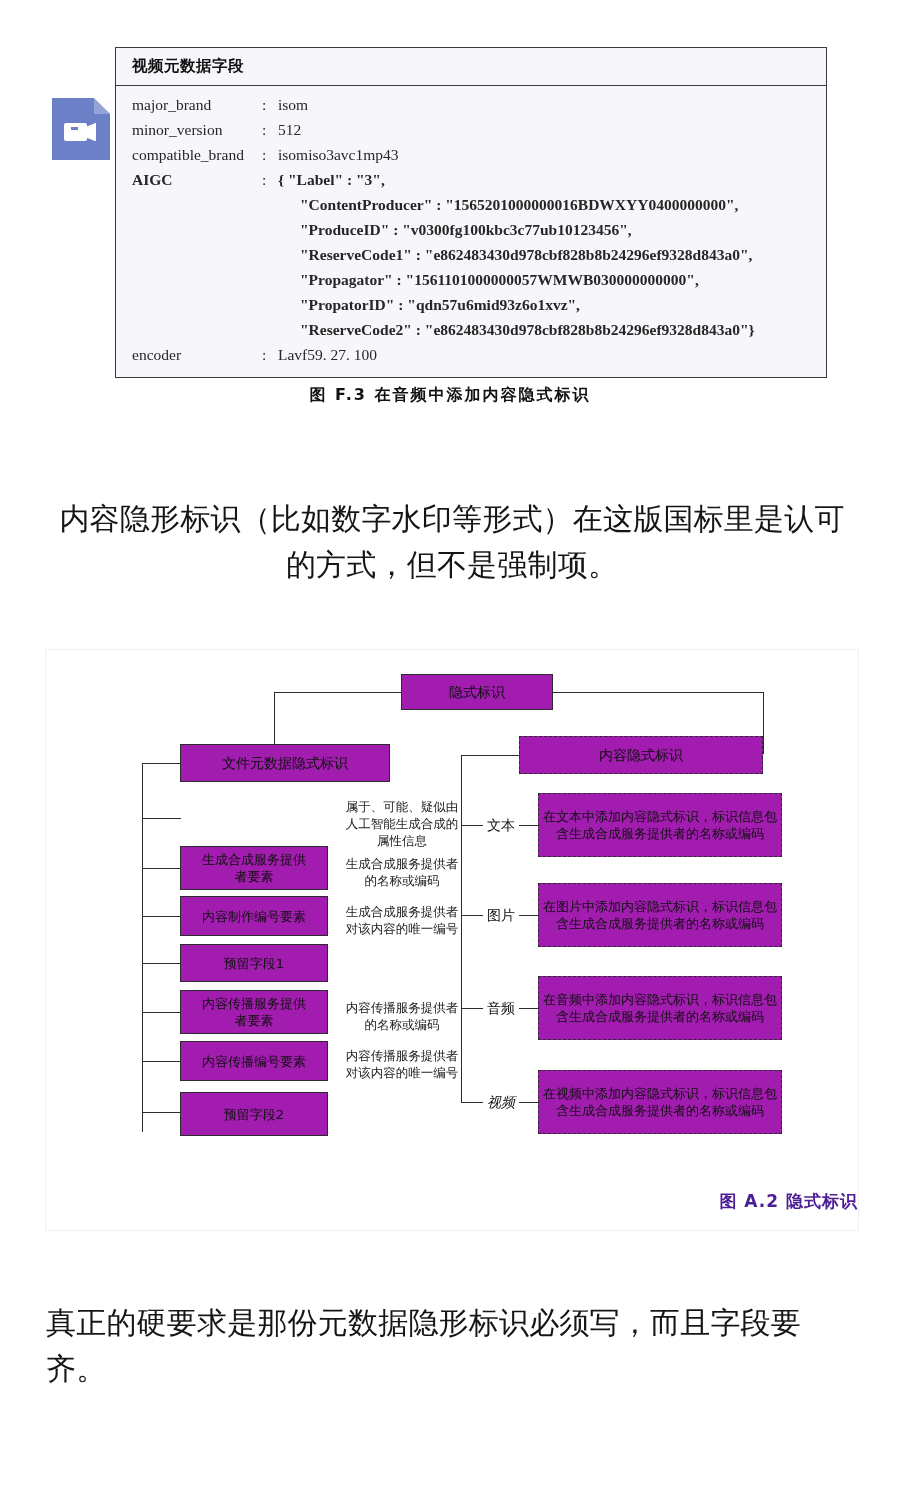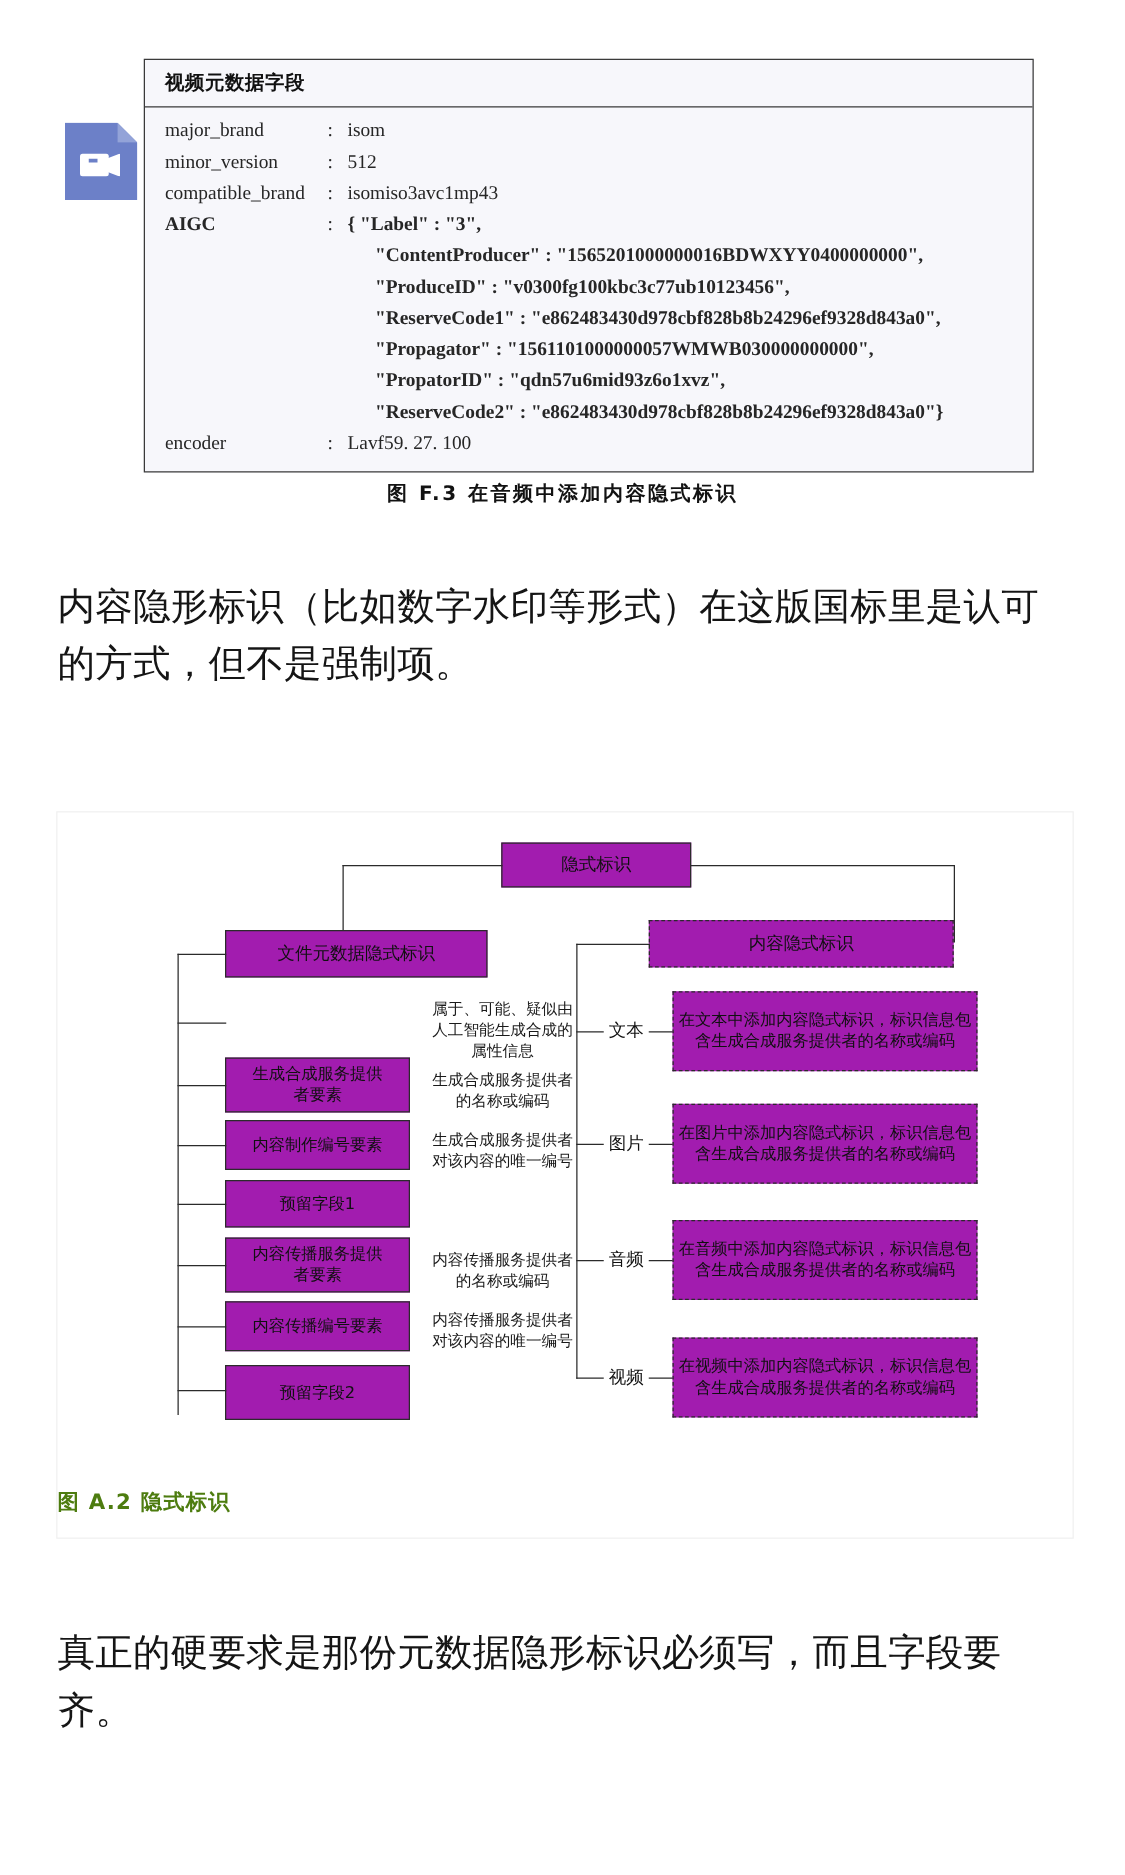--- a/index.html
+++ b/index.html
@@ -138,21 +138,21 @@
   .para {
     position: absolute;
     left: 46px;
     width: 812px;
     font-family: "DejaVu Sans", sans-serif;
     font-size: 30px;
     line-height: 46px;
     color: #151515;
     letter-spacing: 0.2px;
   }
-  #para-1 { top: 463px; }
+  #para-1 { top: 496px; text-align: center; }
   #para-2 { top: 1300px; }
 
   
   .diagram {
     position: absolute;
     left: 46px;
     top: 650px;
     width: 812px;
     height: 580px;
     background: #ffffff;
@@ -334,21 +334,21 @@
   <div class="branch-label" style="left:437px; top:256px; width:36px;">图片</div>
   <div class="line-h" style="left:473px; top:265px; width:20px;"></div>
   <div class="node dashed small" style="left:492px; top:233px; width:244px; height:64px;">在图片中添加内容隐式标识，标识信息包含生成合成服务提供者的名称或编码</div>
 
   <div class="line-h" style="left:415px; top:358px; width:22px;"></div>
   <div class="branch-label" style="left:437px; top:349px; width:36px;">音频</div>
   <div class="line-h" style="left:473px; top:358px; width:20px;"></div>
   <div class="node dashed small" style="left:492px; top:326px; width:244px; height:64px;">在音频中添加内容隐式标识，标识信息包含生成合成服务提供者的名称或编码</div>
 
   <div class="line-h" style="left:415px; top:452px; width:22px;"></div>
-  <div class="branch-label" style="left:437px; top:443px; width:36px;">视频</div>
+  <div class="branch-label" style="left:437px; top:443px; width:36px;font-style:italic;">视频</div>
   <div class="line-h" style="left:473px; top:452px; width:20px;"></div>
   <div class="node dashed small" style="left:492px; top:420px; width:244px; height:64px;">在视频中添加内容隐式标识，标识信息包含生成合成服务提供者的名称或编码</div>
 
-  <div style="position:absolute; left:0; top:540px; width:812px; text-align:left;
-              font-family:'DejaVu Sans', sans-serif; font-weight:bold; font-size:17px; letter-spacing:1px; color:#4d7c0f;">图 A.2    隐式标识</div>
+  <div style="position:absolute; left:0; top:540px; width:812px; text-align:right;
+              font-family:'DejaVu Sans', sans-serif; font-weight:bold; font-size:17px; letter-spacing:1px; color:#4c1d95;">图 A.2    隐式标识</div>
 </div>
 
 <div class="para" id="para-2">真正的硬要求是那份元数据隐形标识必须写，而且字段要齐。</div>
 
 </body></html>

